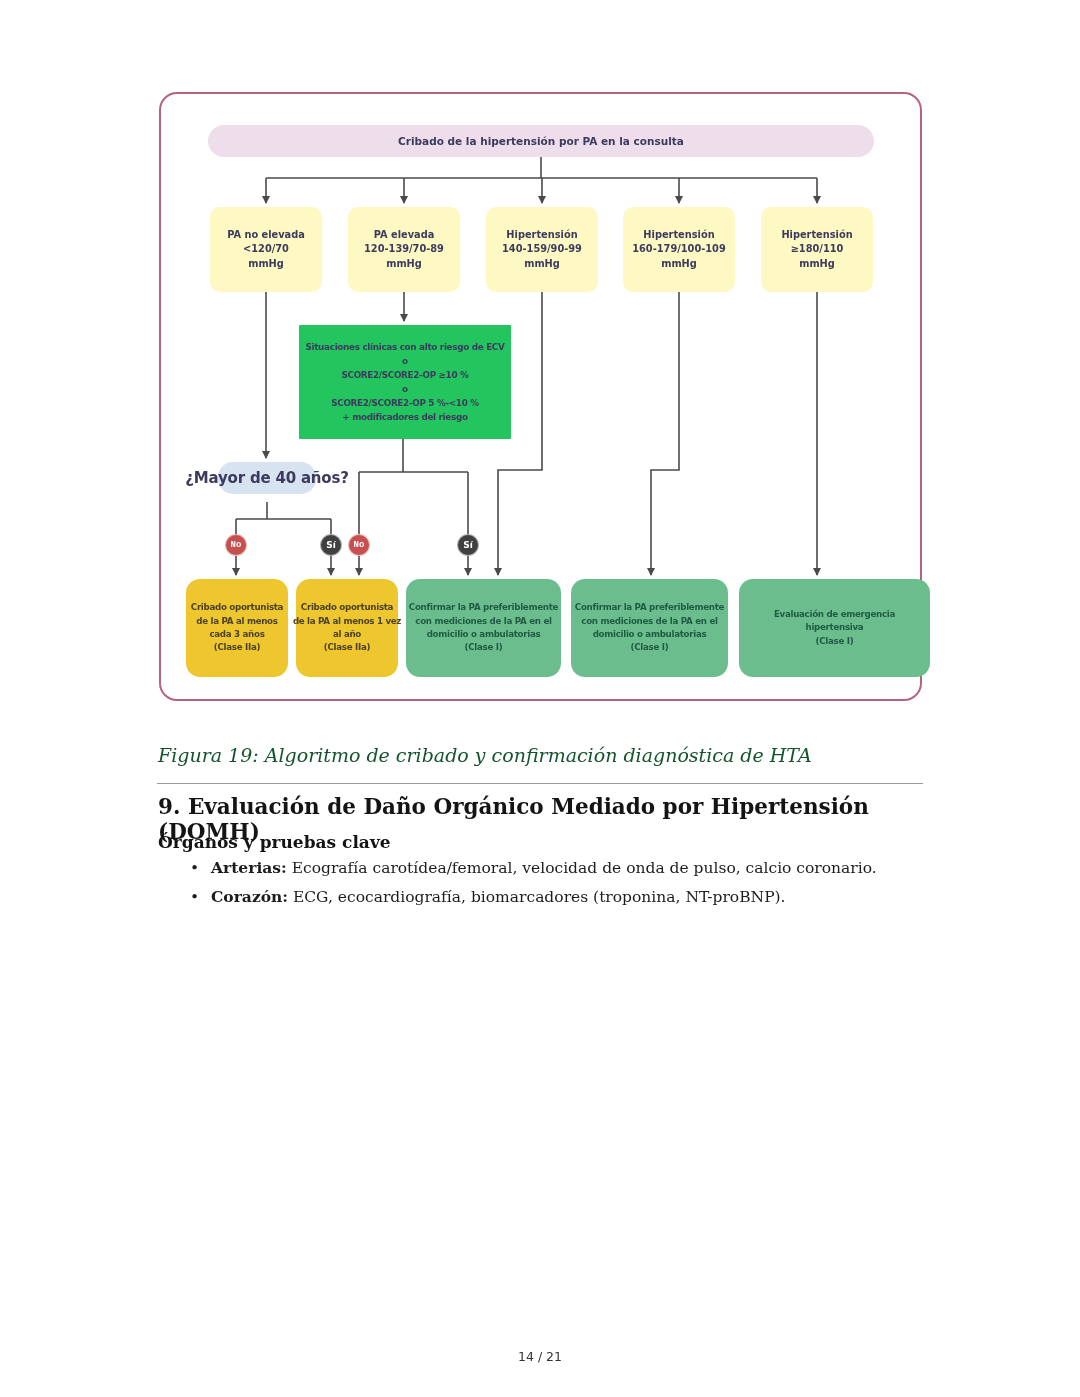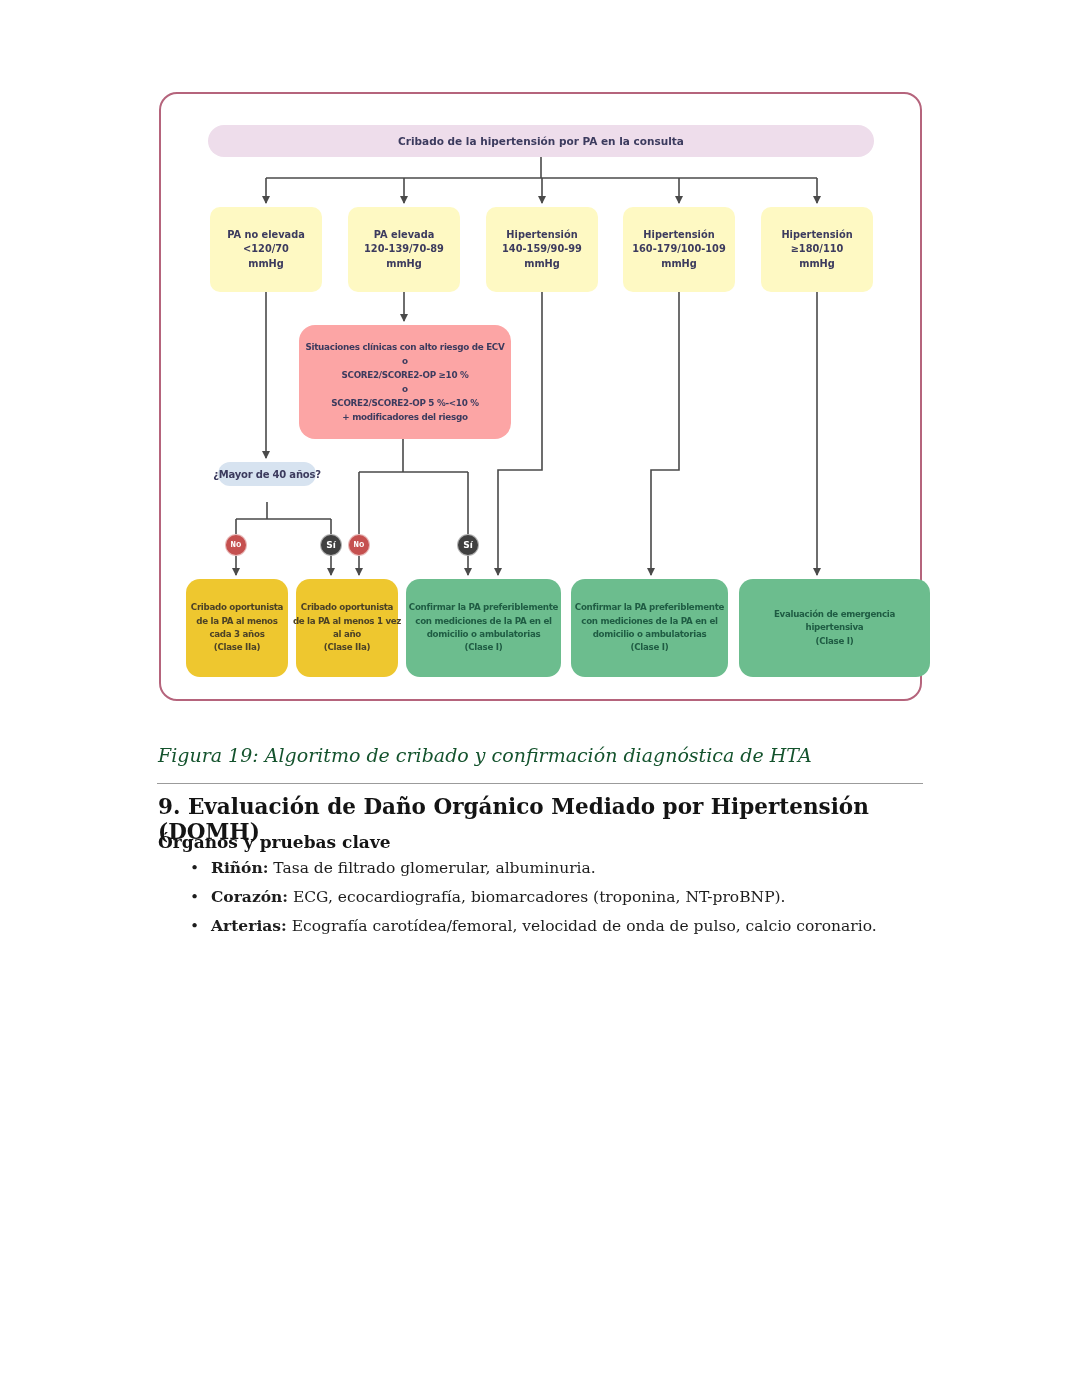--- a/index.html
+++ b/index.html
@@ -9,24 +9,24 @@
   
   .figure-frame{position:absolute;left:159px;top:92px;width:763px;height:609px;
                 border:2px solid #b5647c;border-radius:18px;background:#ffffff;box-sizing:border-box;}
   .fc{position:absolute;font-family:"DejaVu Sans", sans-serif;font-weight:bold;
       display:flex;align-items:center;justify-content:center;text-align:center;
       white-space:pre;box-sizing:border-box;}
   .title-pill{left:47px;top:31px;width:666px;height:32px;border-radius:16px;
               background:#eeddeb;color:#3c3b5e;font-size:10.5px;}
   .top-box{top:113px;width:112px;height:85px;border-radius:10px;background:#fef9c3;
            color:#3c3b5e;font-size:9.8px;line-height:1.45;}
-  .risk-box{left:138px;top:231px;width:212px;height:114px;border-radius:16px;background:#fca5a5;
+  .risk-box{left:138px;top:231px;width:212px;height:114px;border-radius:1px;background:#22c55e;
             color:#3c3b5e;font-size:8.8px;line-height:1.6;letter-spacing:-0.3px;}
-  .age-box{left:57px;top:368px;width:98px;height:24px;border-radius:15px;background:#d7e3f0;
-           color:#3c3b5e;font-size:10px;letter-spacing:-0.2px;text-align:right;}
+  .age-box{left:57px;top:368px;width:98px;height:32px;border-radius:15px;background:#d7e3f0;
+           color:#3c3b5e;font-size:15px;letter-spacing:-0.2px;text-align:right;}
   .badge{top:440px;width:22px;height:22px;border-radius:50%;color:#ffffff;font-size:9px;
          border:1px solid rgba(255,255,255,0.6);}
   .badge-no{background:#c5504f;font-family:Liberation Mono, monospace;}
   .badge-si{background:#404040;}
   .out-box{top:485px;height:98px;border-radius:14px;font-size:8.7px;line-height:1.55;
            letter-spacing:-0.3px;}
   .out-yellow{background:#eec72f;color:#4c4226;}
   .out-green{background:#6cbd8e;color:#1f5c43;}
   .connectors{position:absolute;left:0;top:0;width:763px;height:609px;}
 
@@ -137,23 +137,21 @@
   <div class="caption">Figura 19: Algoritmo de cribado y confirmación diagnóstica de HTA</div>
 
   <div class="divider"></div>
 
   <div class="heading">9. Evaluación de Daño Orgánico Mediado por Hipertensión (DOMH)</div>
 
   <div class="subheading">Órganos y pruebas clave</div>
 
   <ul class="bullets">
     <li>
-      <span class="bullet-lead">Riñón:</span><span> Tasa de filtrado glomerular, albuminuria.</span>
+      <span class="bullet-lead">Arterias:</span><span> Ecografía carotídea/femoral, velocidad de onda de pulso, calcio coronario.</span>
     </li>
     <li>
       <span class="bullet-lead">Corazón:</span><span> ECG, ecocardiografía, biomarcadores (troponina, NT-proBNP).</span>
     </li>
-    <li>
-      <span class="bullet-lead">Arterias:</span><span> Ecografía carotídea/femoral, velocidad de onda de pulso, calcio coronario.</span>
-    </li>
   </ul>
 
+  <div class="page-number">14 / 21</div>
 </div>
 
 </body></html>

